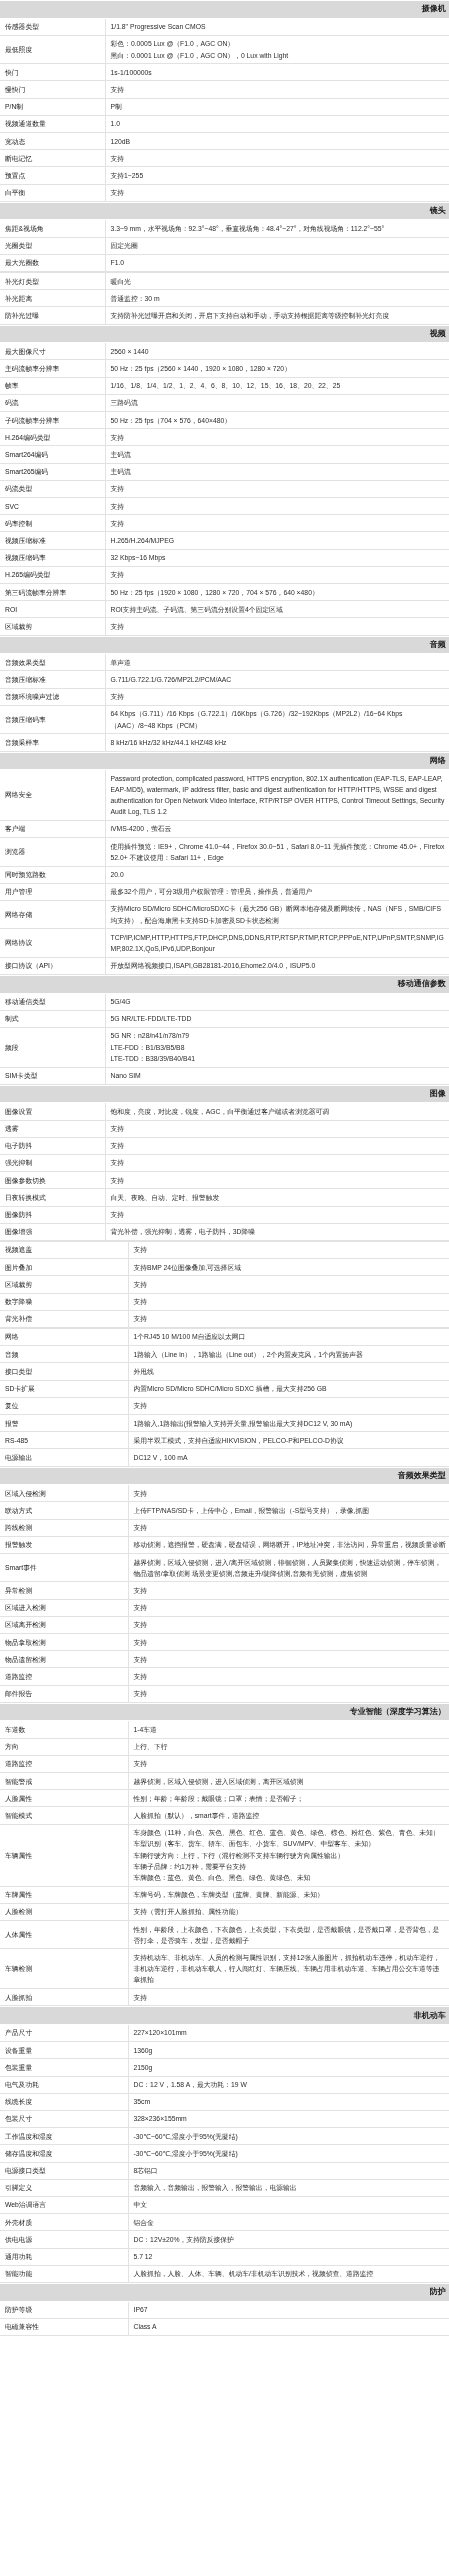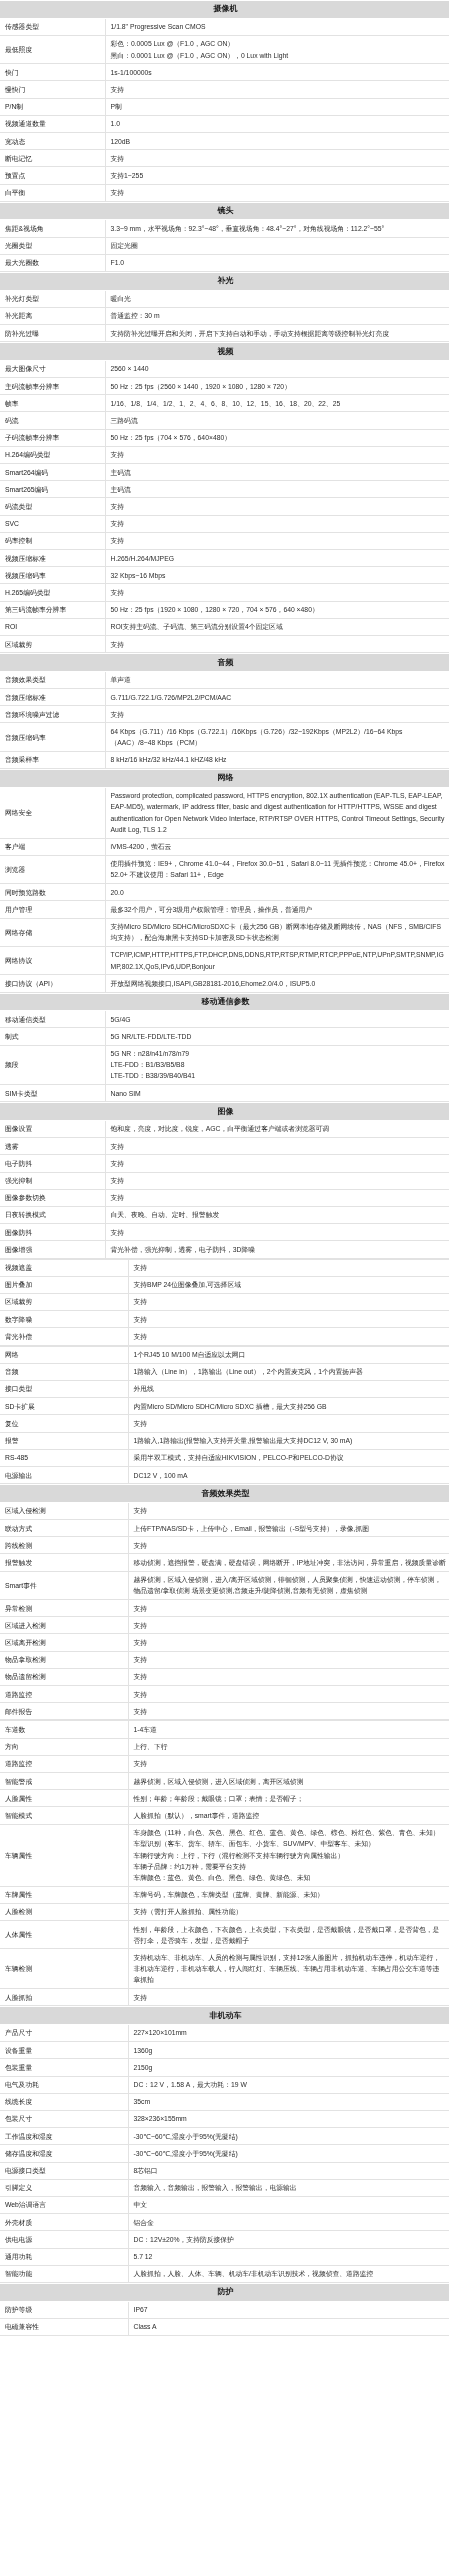--- a/index.html
+++ b/index.html
@@ -19,21 +19,21 @@
   .spec-table col.c-label { width: 105px; }
   .spec-table col.c-value { width: 345px; }
   .spec-table.wide col.c-label { width: 128px; }
   .spec-table.wide col.c-value { width: 322px; }
 
   tr.section-row > th {
     background: #d9d9d9;
     font-size: 8px;
     font-weight: bold;
     color: #1a1a1a;
-    text-align: center;
+    text-align: right;
     padding: 3.3px 4.2px 3.3px 5px;
     border-top: 0.8px solid #ffffff;
     border-bottom: 0.8px solid #ffffff;
     line-height: 1.25;
     margin-left: 12px;
   }
   tr.spec-row > td {
     border-bottom: 0.8px solid #e2e2e2;
     border-right: 0.8px solid #e2e2e2;
     font-size: 6.8px;
@@ -156,23 +156,20 @@
           </td>
         </tr>
       </tbody>
     </table>
     <table class="spec-table">
       <colgroup>
         <col class="c-label">
         <col class="c-value">
       </colgroup>
       <tbody>
-        <tr class="section-row">
-          <th colspan="2">补光</th>
-        </tr>
         <tr class="spec-row">
           <td class="lbl">补光灯类型</td>
           <td class="val">
             <span class="line">暖白光</span>
           </td>
         </tr>
         <tr class="spec-row">
           <td class="lbl">补光距离</td>
           <td class="val">
             <span class="line">普通监控：30 m</span>
@@ -671,20 +668,23 @@
           </td>
         </tr>
       </tbody>
     </table>
     <table class="spec-table wide">
       <colgroup>
         <col class="c-label">
         <col class="c-value">
       </colgroup>
       <tbody>
+        <tr class="section-row">
+          <th colspan="2">专业智能（深度学习算法）</th>
+        </tr>
         <tr class="spec-row">
           <td class="lbl">车道数</td>
           <td class="val">
             <span class="line">1-4车道</span>
           </td>
         </tr>
         <tr class="spec-row">
           <td class="lbl">方向</td>
           <td class="val">
             <span class="line">上行、下行</span>

